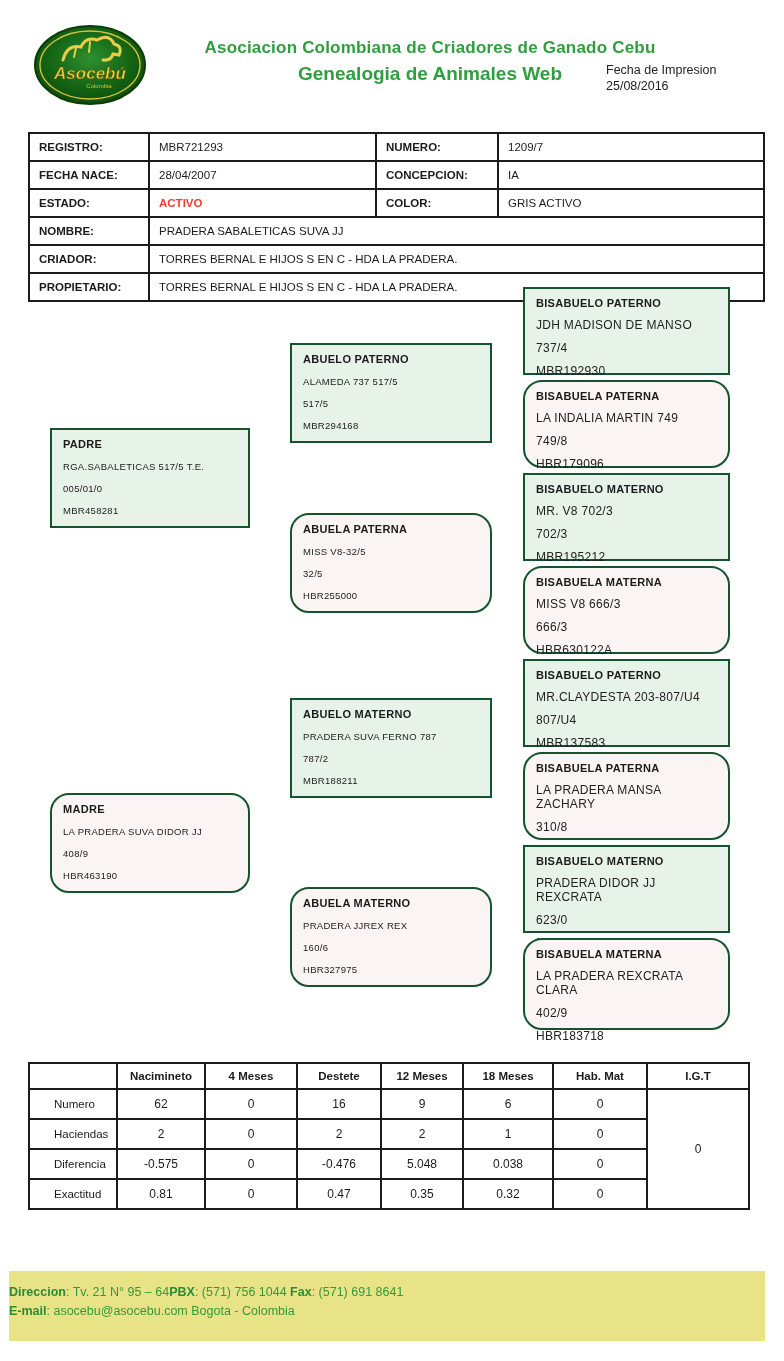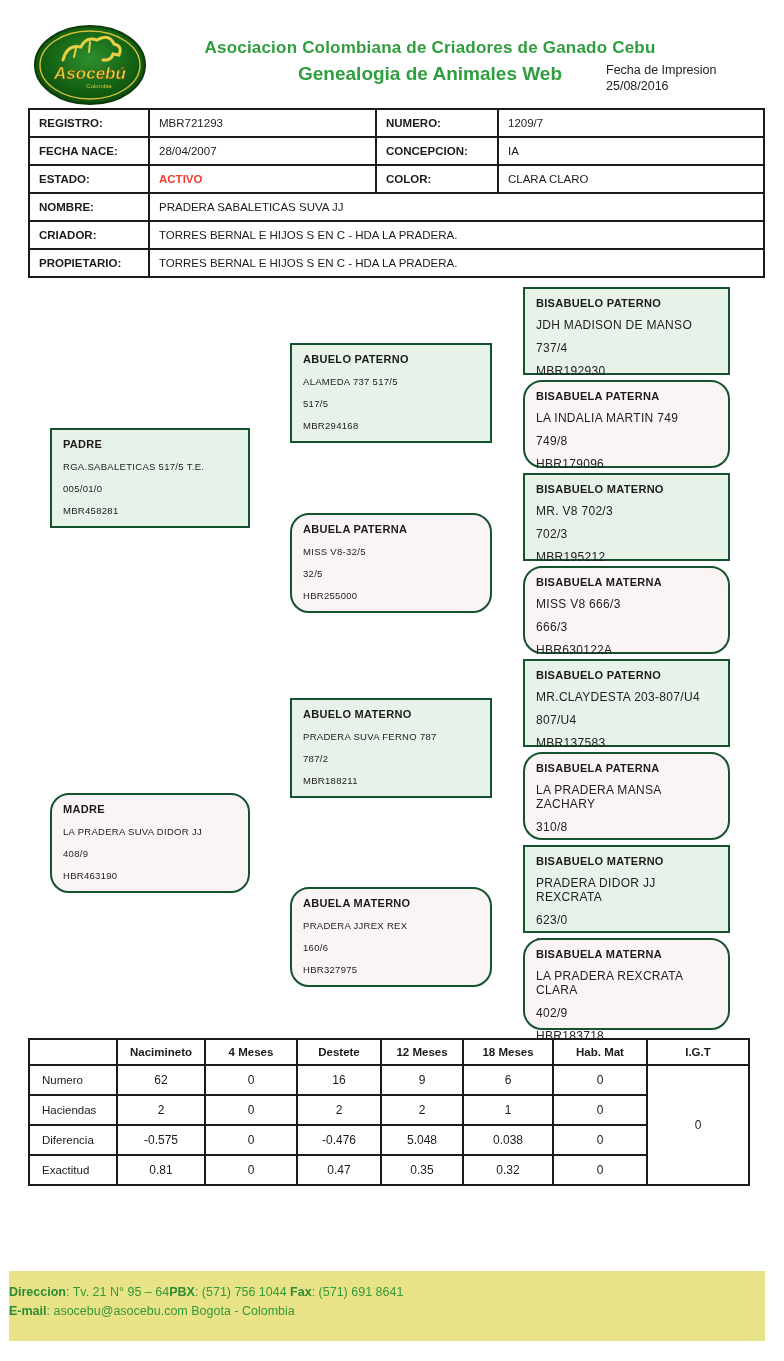--- a/index.html
+++ b/index.html
@@ -8,21 +8,21 @@
   .page { position: relative; width: 784px; height: 1361px; background: #fff; overflow: hidden; }
 
   
   .logo { position: absolute; left: 33px; top: 24px; width: 114px; height: 82px; }
   .title-block { position: absolute; left: 150px; top: 38px; width: 560px; text-align: center; color: #2f9e3e; }
   .title-line1 { font-size: 17px; font-weight: bold; letter-spacing: 0.2px; }
   .title-line2 { font-size: 19px; font-weight: bold; margin-top: 5px; }
   .print-date { position: absolute; left: 606px; top: 62px; width: 152px; font-size: 12.5px; color: #222; line-height: 16px; }
 
   
-  table { border-collapse: collapse; }
+  table { border-collapse: collapse; margin-top: 24px; }
   .info-table { position: absolute; left: 28px; top: 108px; width: 735px; table-layout: fixed; }
   .info-table td, .info-table th { border: 2px solid #1b1b1b; height: 28px; padding: 3px 9px; font-size: 11.5px; text-align: left; vertical-align: middle; }
   .info-table th { font-weight: bold; }
   .val-red { color: #f03c31; font-weight: bold; }
 
   
   .pedigree { position: absolute; left: 0; top: 285px; width: 784px; height: 752px; }
   .pbox { position: absolute; border: 2px solid #14532d; padding: 8px 11px; }
   .pbox.male { background: #e7f2e8; }
   .pbox.female { background: #fbf4f4; border-radius: 19px; }
@@ -43,21 +43,21 @@
   .bb3 { left: 523px; top: 281px; width: 207px; height: 88px; }
   .bb4 { left: 523px; top: 374px; width: 207px; height: 88px; }
   .bb5 { left: 523px; top: 467px; width: 207px; height: 88px; }
   .bb6 { left: 523px; top: 560px; width: 207px; height: 88px; }
   .bb7 { left: 523px; top: 653px; width: 207px; height: 92px; }
 
   
   .stats-table { position: absolute; left: 28px; top: 1038px; width: 720px; table-layout: fixed; }
   .stats-table th, .stats-table td { border: 2px solid #1b1b1b; font-size: 11.5px; padding: 3px 6px; }
   .stats-table thead th { height: 26px; font-weight: bold; text-align: center; }
-  .stats-table tbody th { height: 30px; font-weight: normal; text-align: left; padding-left: 12px; }
+  .stats-table tbody th { height: 30px; font-weight: normal; text-align: left; padding-left: 24px; }
   .stats-table tbody td { height: 30px; font-size: 12px; text-align: center; }
   .igt-cell { text-align: center; vertical-align: middle; font-size: 12px; }
 
   
   .footer { position: absolute; left: 9px; top: 1271px; width: 756px; height: 70px; background: #e9e388; color: #33993a; padding-top: 12px; }
   .footer .fline { font-size: 12.5px; line-height: 19px; }
   .footer b { font-weight: bold; color: #2c8c33; }
 </style>
 </head>
 <body>
@@ -111,21 +111,21 @@
     <tr>
       <th>FECHA NACE:</th>
       <td>28/04/2007</td>
       <th>CONCEPCION:</th>
       <td>IA</td>
     </tr>
     <tr>
       <th>ESTADO:</th>
       <td><span class="val-red">ACTIVO</span></td>
       <th>COLOR:</th>
-      <td>CLARA CLARO</td>
+      <td>GRIS ACTIVO</td>
     </tr>
     <tr>
       <th>NOMBRE:</th>
       <td colspan="3">PRADERA SABALETICAS SUVA JJ</td>
     </tr>
     <tr>
       <th>CRIADOR:</th>
       <td colspan="3">TORRES BERNAL E HIJOS S EN C - HDA LA PRADERA.</td>
     </tr>
     <tr>

